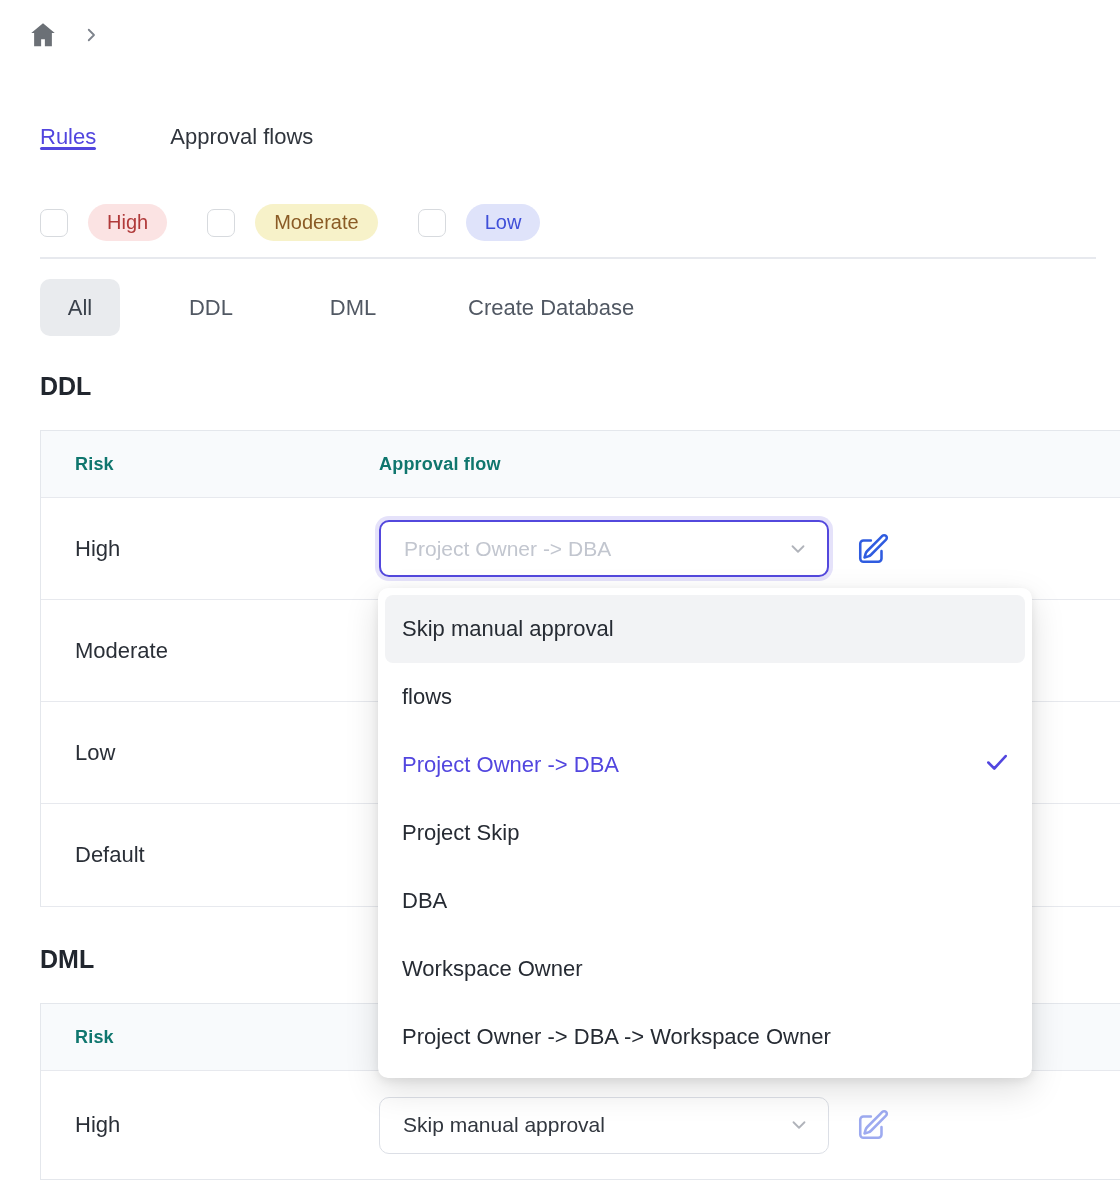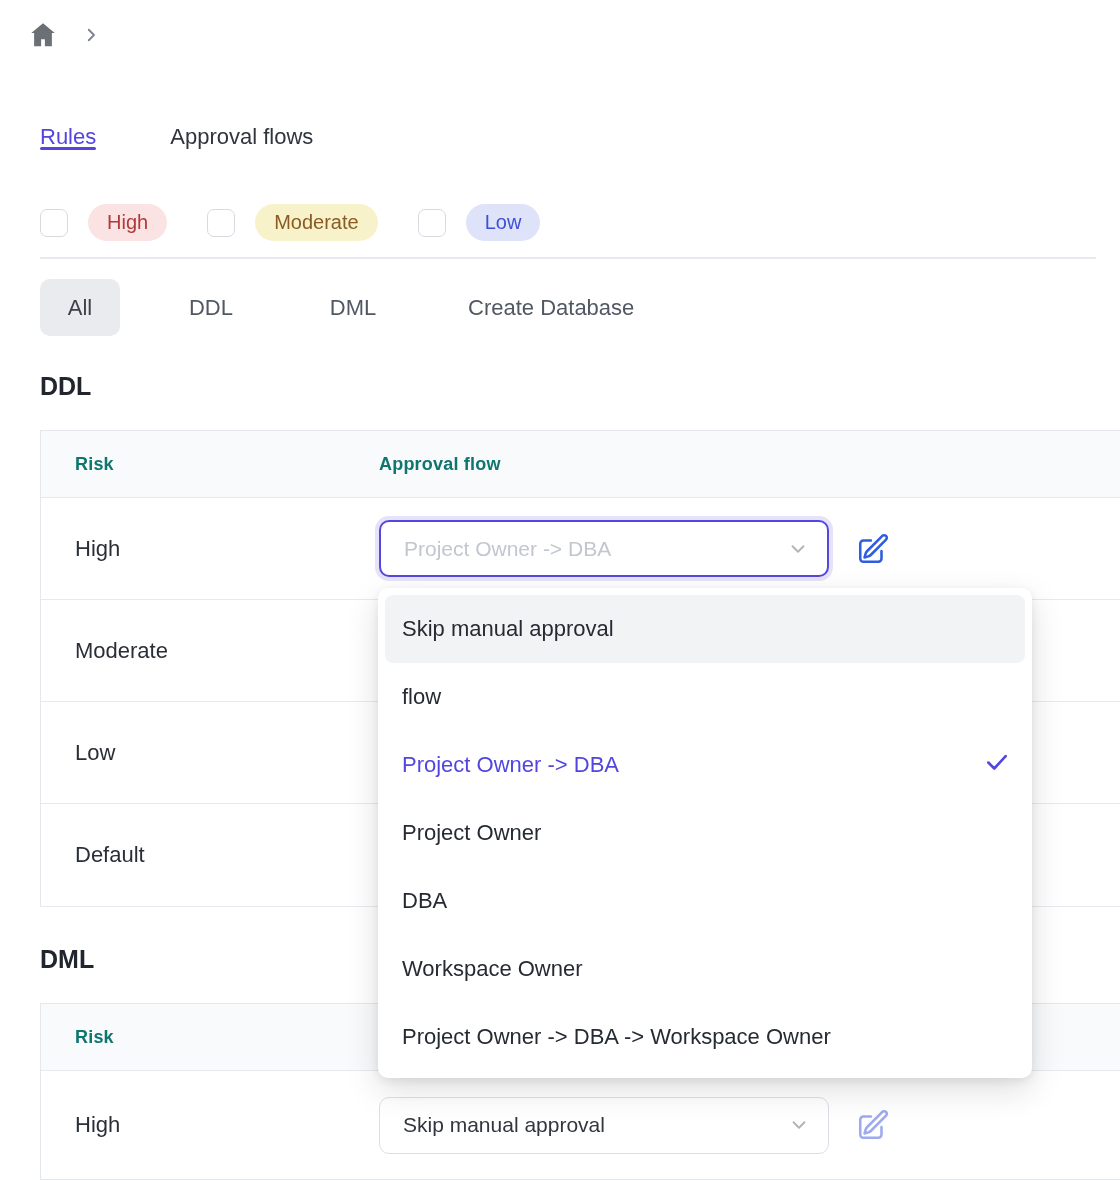--- a/index.html
+++ b/index.html
@@ -183,28 +183,28 @@
               <path d="m16.862 4.487 1.687-1.688a1.875 1.875 0 1 1 2.652 2.652L10.582 16.07a4.5 4.5 0 0 1-1.897 1.13L6 18l.8-2.685a4.5 4.5 0 0 1 1.13-1.897l8.932-8.931Z"></path>
               <path d="M18 13.5v5.25A2.25 2.25 0 0 1 15.75 21H5.25A2.25 2.25 0 0 1 3 18.75V8.25A2.25 2.25 0 0 1 5.25 6H10.5"></path>
             </svg>
         </button>
       </div>
     </div>
   </div>
 
   <div class="dropdown">
     <div class="dd-item hovered">Skip manual approval</div>
-    <div class="dd-item">flow</div>
+    <div class="dd-item">flows</div>
     <div class="dd-item selected">
       <span>Project Owner -&gt; DBA</span>
       <span>
         <svg width="26" height="26" viewBox="0 0 24 24" fill="none" stroke="#5246df" stroke-width="2.4" stroke-linecap="round" stroke-linejoin="round">
             <polyline points="4 12.5 9.5 18 20 6.5"></polyline>
           </svg>
       </span>
     </div>
-    <div class="dd-item">Project Owner</div>
+    <div class="dd-item">Project Skip</div>
     <div class="dd-item">DBA</div>
     <div class="dd-item">Workspace Owner</div>
     <div class="dd-item">Project Owner -&gt; DBA -&gt; Workspace Owner</div>
   </div>
 
 </div>
 
 </body></html>

